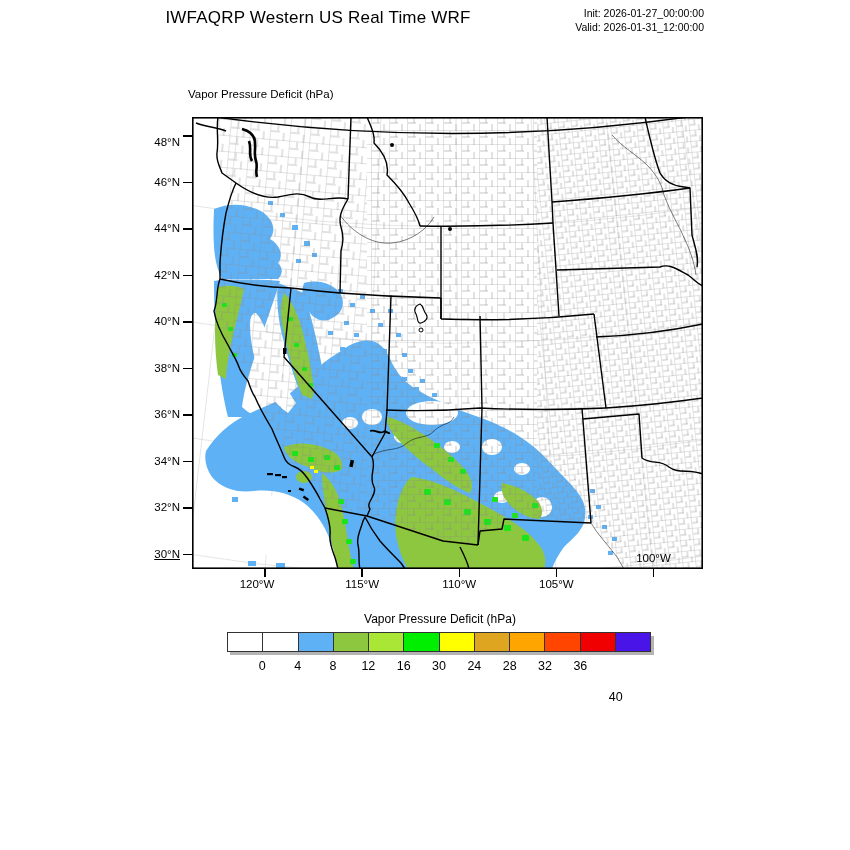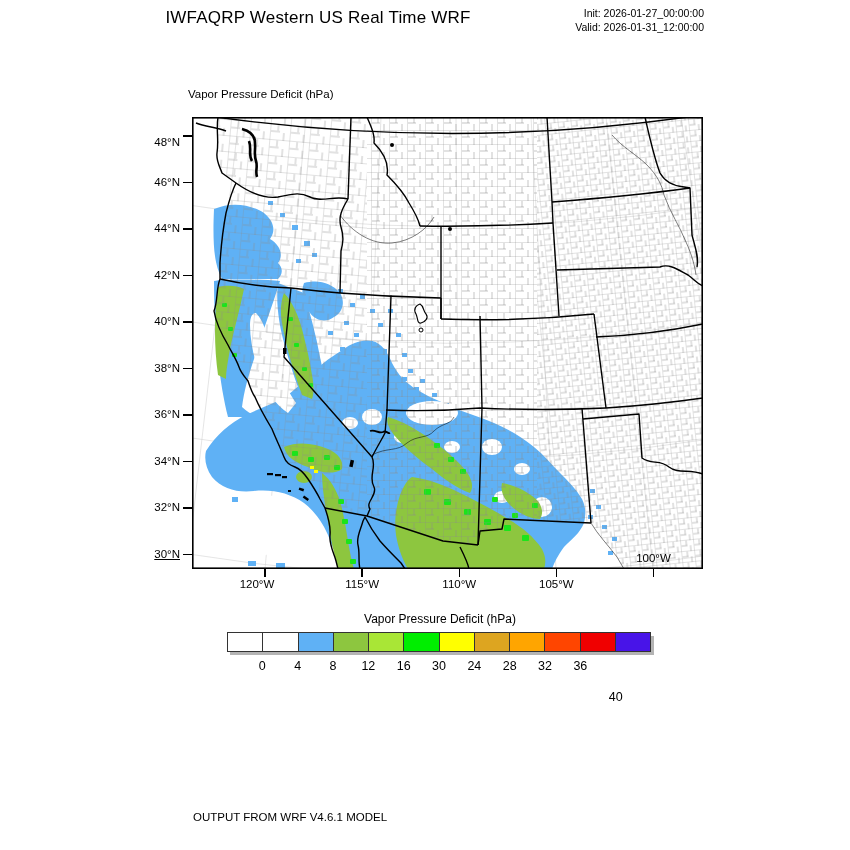--- a/index.html
+++ b/index.html
@@ -261,21 +261,20 @@
       <div class="cbar-cell" style="background: rgb(0, 238, 0);"></div>
       <div class="cbar-cell" style="background: rgb(255, 255, 0);"></div>
       <div class="cbar-cell" style="background: rgb(221, 165, 32);"></div>
       <div class="cbar-cell" style="background: rgb(255, 165, 0);"></div>
       <div class="cbar-cell" style="background: rgb(255, 69, 0);"></div>
       <div class="cbar-cell" style="background: rgb(240, 0, 0);"></div>
       <div class="cbar-cell" style="background: rgb(72, 20, 232);"></div>
     </div>
 
   <div id="footer" class="abs">
-    <div>OUTPUT FROM WRF V4.6.1 MODEL</div>
   </div>
 <div class="abs axis-label lat-label" style="left: 110px; top: 136px;">48°N</div>
     <div class="abs tick" style="left: 183px; top: 135.25px; width: 9px; height: 1.5px;"></div>
     <div class="abs axis-label lat-label" style="left: 110px; top: 175.5px;">46°N</div>
     <div class="abs tick" style="left: 183px; top: 181.75px; width: 9px; height: 1.5px;"></div>
     <div class="abs axis-label lat-label" style="left: 110px; top: 222px;">44°N</div>
     <div class="abs tick" style="left: 183px; top: 228.25px; width: 9px; height: 1.5px;"></div>
     <div class="abs axis-label lat-label" style="left: 110px; top: 268.5px;">42°N</div>
     <div class="abs tick" style="left: 183px; top: 274.75px; width: 9px; height: 1.5px;"></div>
     <div class="abs axis-label lat-label" style="left: 110px; top: 315px;">40°N</div>

